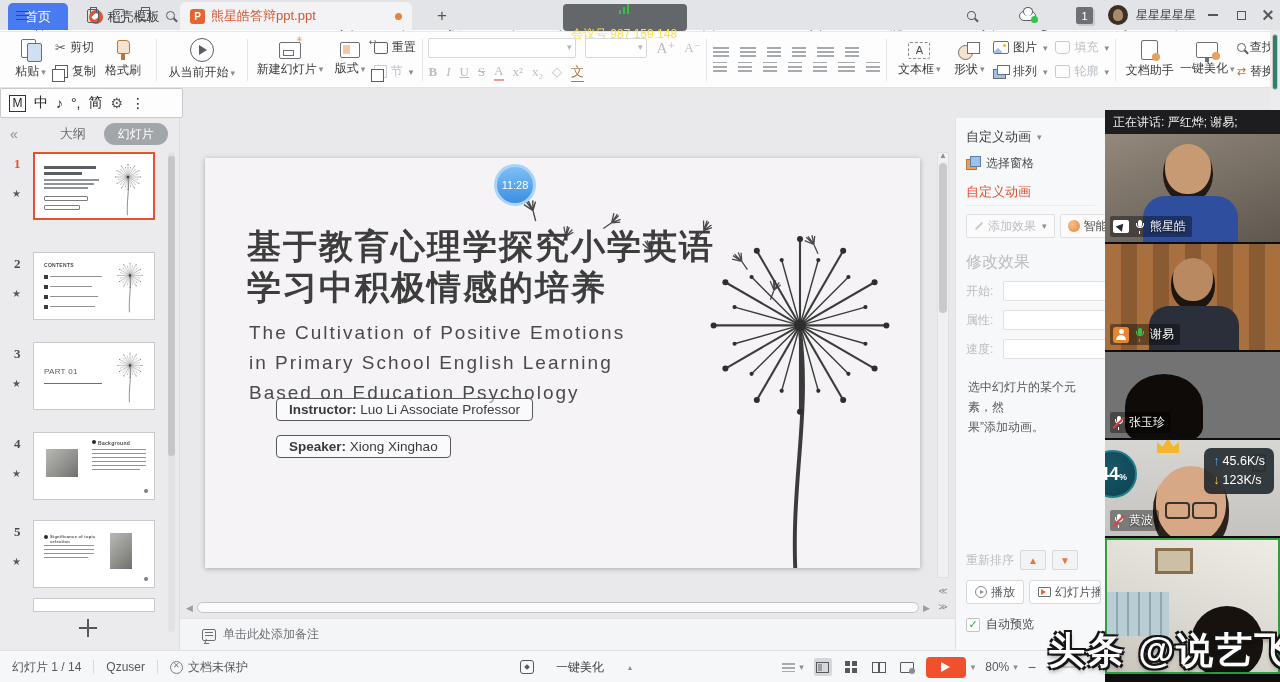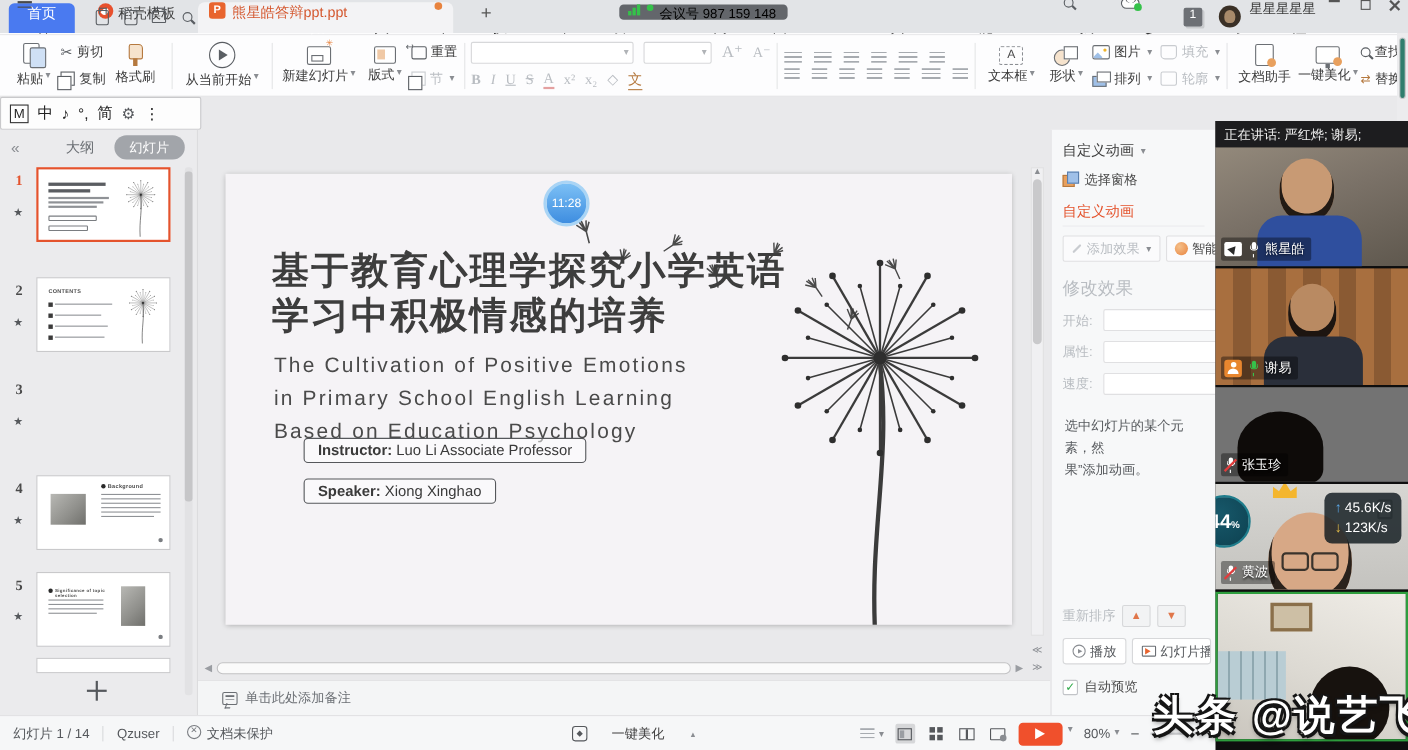--- a/index.html
+++ b/index.html
@@ -1,34 +1,34 @@
 <!DOCTYPE html>
 <html><head>
 <meta charset="utf-8">
 <style>
   * { margin:0; padding:0; box-sizing:border-box; }
   html,body { width:1280px; height:682px; overflow:hidden; }
   body { position:relative; font-family:"Liberation Sans","DejaVu Sans",sans-serif; background:#e9e9eb; font-size:12px; color:#3f3f3f; }
   .abs { position:absolute; }
-  .flex { display:flex; }
+  .flex { display:flex; align-items:center; }
   .col { display:flex; flex-direction:column; align-items:center; }
   .dd { color:#8a8d92; font-size:9px; margin-left:2px; }
   .vsep { width:1px; background:#e4e5e7; height:42px; margin:0 6px; }
 
   
   #titlebar { left:0; top:0; width:1280px; height:30px; background:#e2e4e7; }
   .tab-home { left:8px; top:3px; height:27px; width:60px; background:#4a7af0; color:#fff; border-radius:5px 5px 0 0; justify-content:center; font-size:13px; }
   .tab-docer { left:72px; top:3px; height:27px; width:104px; color:#3c3c3c; justify-content:center; font-size:13px; gap:5px; }
   .flame { width:14px; height:14px; border-radius:50%; background:#e8502d; position:relative; }
   .flame::after { content:''; position:absolute; left:4.5px; top:3.5px; width:5px; height:7px; background:#fff; border-radius:50% 50% 50% 0; transform:rotate(45deg); }
   .tab-doc { left:180px; top:2px; height:28px; width:232px; background:#f3f3f5; border-radius:6px 6px 0 0; padding:0 10px; gap:6px; color:#d4572e; font-size:13px; }
   .pptlogo { width:15px; height:15px; background:#e8642e; border-radius:3px; color:#fff; font-size:10px; font-weight:bold; display:flex; align-items:center; justify-content:center; }
   .moddot { width:7px; height:7px; border-radius:50%; background:#e8833e; margin-left:auto; }
   .tab-new { left:428px; top:2px; width:28px; height:28px; justify-content:center; font-size:17px; color:#555; }
-  .meetbadge { left:563px; top:4px; height:14px; background:#63666b; border-radius:4px; color:#000000; padding:0 10px 0 8px; gap:6px; font-size:12px; }
+  .meetbadge { left:563px; top:4px; height:27px; background:#63666b; border-radius:4px; color:#fde047; padding:0 10px 0 8px; gap:6px; font-size:12px;flex-direction:column; }
   .sigbars { display:flex; align-items:flex-end; gap:1.5px; height:10px; }
   .sigbars i { width:2.5px; background:#35c24a; display:block; }
   .greendot { width:6px; height:6px; border-radius:50%; background:#35c24a; }
   .wincount { left:1076px; top:7px; width:17px; height:17px; background:#6d7075; color:#fff; font-size:11px; justify-content:center; border-radius:2px; box-shadow:2px 2px 0 #c9cbce; }
   .avatar { left:1108px; top:5px; width:20px; height:20px; border-radius:50%; background:#3a3026; position:absolute; overflow:hidden; }
   .avatar::after { content:''; position:absolute; left:5px; top:4px; width:10px; height:12px; border-radius:50% 50% 40% 40%; background:#a88a6a; }
   .username { left:1136px; top:0; height:30px; font-size:12px; color:#3a3a3a; }
   .winctl { top:0; height:30px; width:26px; justify-content:center; color:#555; }
   .ic-min { width:10px; height:1.5px; background:#555; }
   .ic-max { width:9px; height:9px; border:1.5px solid #555; }
@@ -649,20 +649,27 @@
         </div>
       <svg class="th-dand" width="40" height="54" viewBox="0 0 200 290">
           <use href="#dand" xlink:href="#dand"></use>
         </svg>
     </div>
   </div>
 
   <div class="thumbrow" style="top:224px;height:74px">
     <span class="tnum">3</span>
     <span class="tstar">★</span>
+    <div class="thumb">
+      <span class="t-label" style="left:10px;top:24px;font-size:8px;font-weight:normal;color:#55585c">PART 01</span>
+      <span class="tb" style="left:10px;top:40px;width:58px;height:1.2px;background:#a55c3f"></span>
+      <svg class="th-dand" width="40" height="54" viewBox="0 0 200 290">
+          <use href="#dand" xlink:href="#dand"></use>
+        </svg>
+    </div>
   </div>
 
   <div class="thumbrow" style="top:314px;height:74px">
     <span class="tnum">4</span>
     <span class="tstar">★</span>
     <div class="thumb">
       <span class="t-dot" style="left:58px;top:7px"></span>
       <span class="t-label" style="left:64px;top:7px">Background</span>
       <div class="t-img" style="left:12px;top:16px;width:32px;height:28px"></div>
       <span class="tb" style="left:58px;top:16px;width:54px;height:1px"></span>

